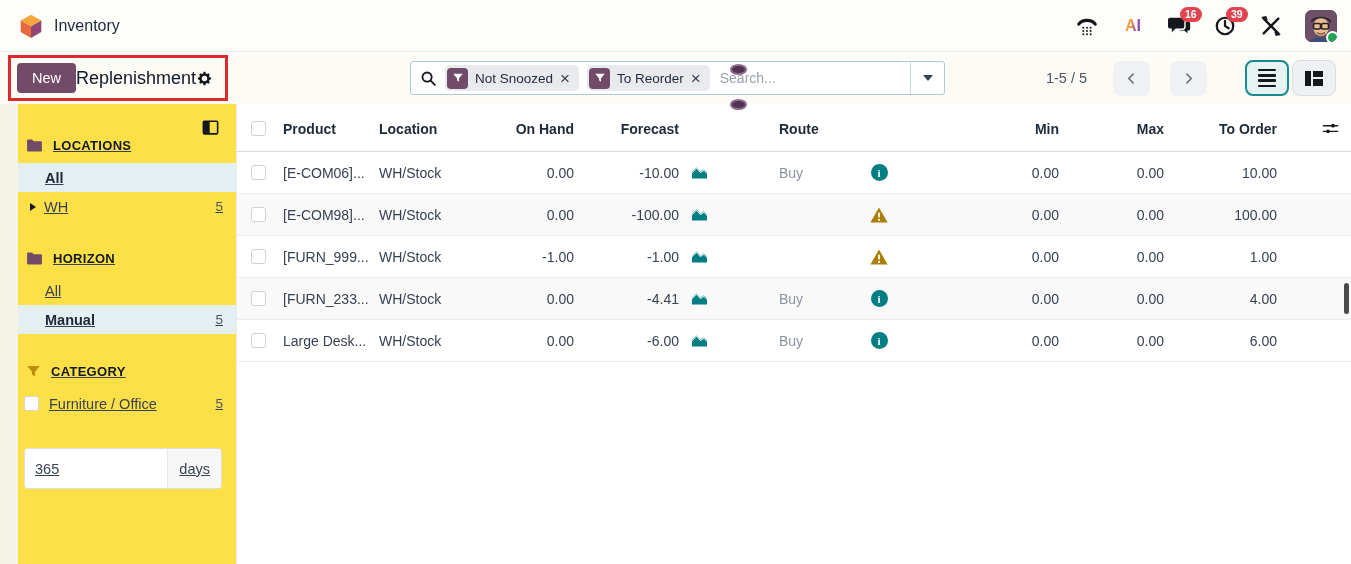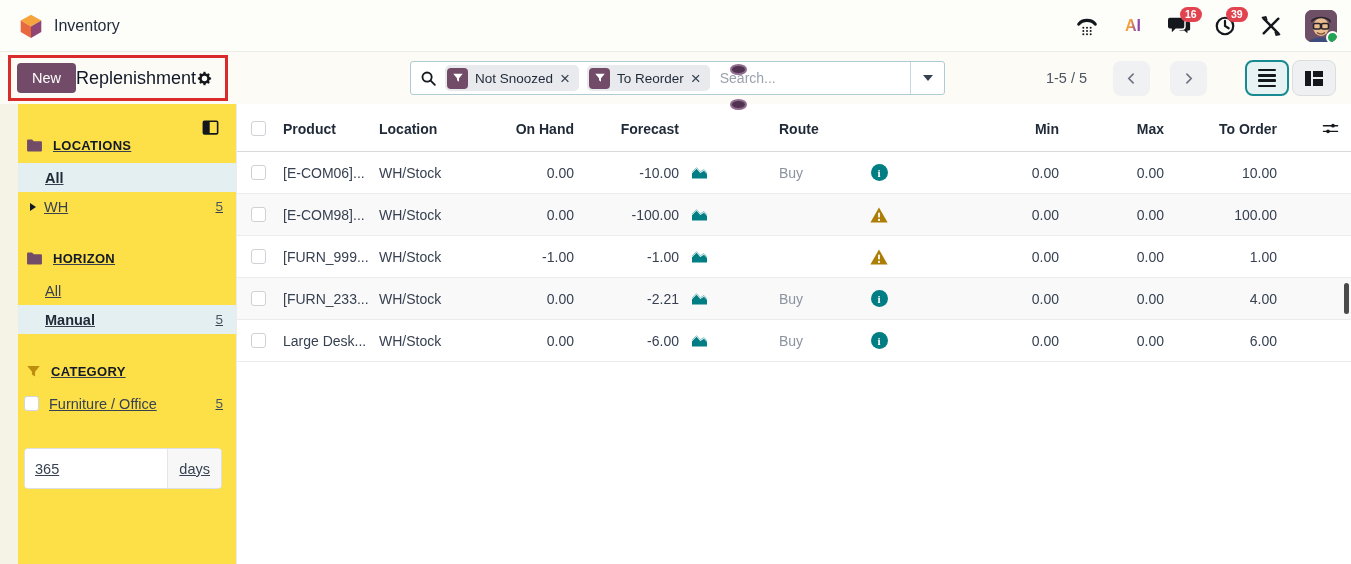--- a/index.html
+++ b/index.html
@@ -447,21 +447,21 @@
     <div class="cell c-settings"></div>
   </div>
 
   <div class="trow">
     <div class="cell c-check">
             <span class="checkbox"></span>
           </div>
     <div class="cell c-product">[FURN_233...</div>
     <div class="cell c-location">WH/Stock</div>
     <div class="cell c-onhand">0.00</div>
-    <div class="cell c-forecast">-2.21</div>
+    <div class="cell c-forecast">-4.41</div>
     <div class="cell c-chart">
       <svg width="19" height="15" viewBox="0 0 24 20">
         <path d="M2 18 V11 L8 5 L13 10.5 L18 7.5 L22 12 V18 Z" fill="#017E84"></path>
         <path d="M2 9.5 L8 3.5 L13 9 L18 6 L22 10.5" fill="none" stroke="#7fc2c5" stroke-width="1.3"></path>
       </svg>
     </div>
     <div class="cell c-route">Buy</div>
     <div class="cell c-status">
       <span class="icon-info"></span>
 

